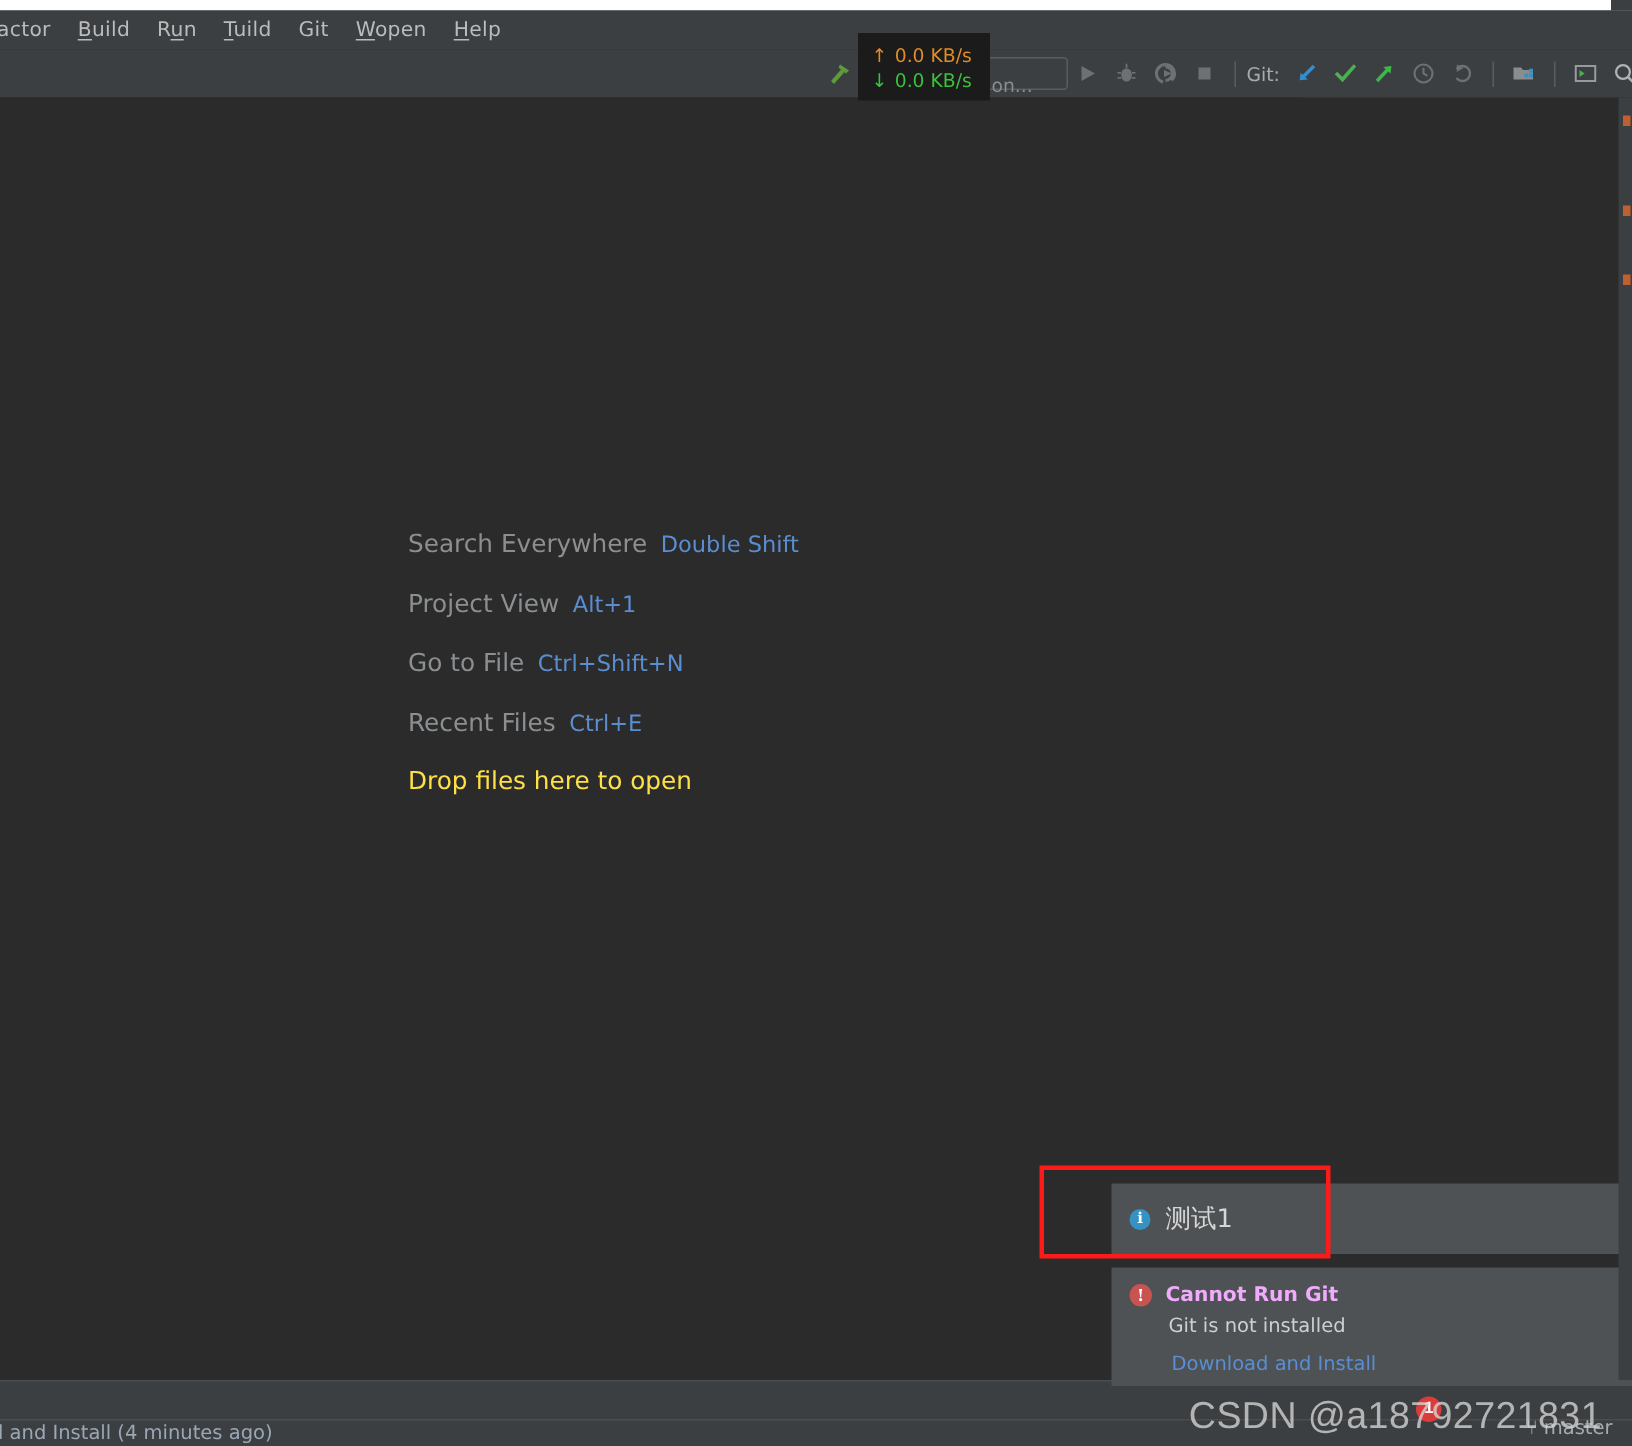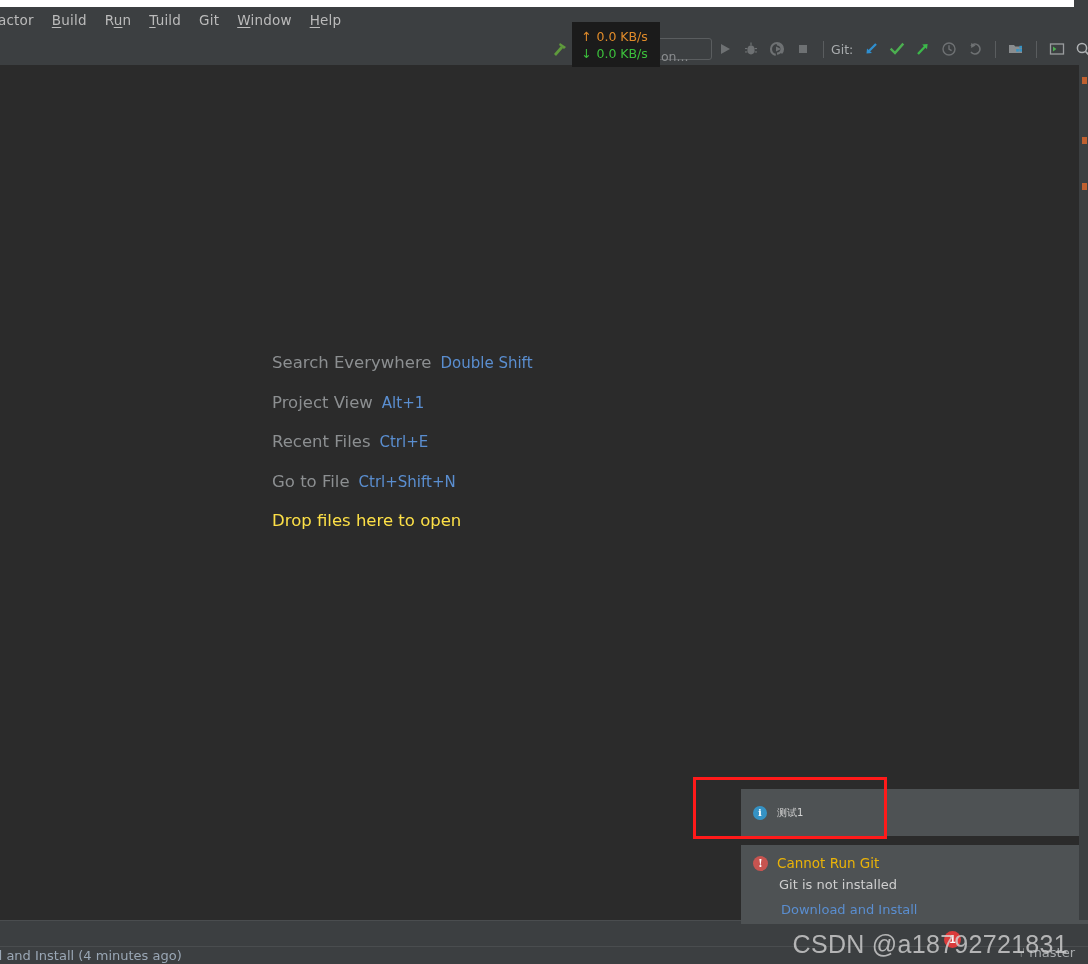--- a/index.html
+++ b/index.html
@@ -80,25 +80,25 @@
 
   
   .notif-wrap{
     position:absolute; left:741px; top:789px; width:347px; z-index:30;
   }
   .notif{
     background:#4e5254; width:347px; margin-bottom:9px; padding:10px 12px;
   }
   .notif-1{ height:47px; display:flex; align-items:center; gap:10px; }
   .notif-title-row{ display:flex; align-items:flex-start; gap:9px; }
-  .n-title{ font-size:13.5px; font-weight:normal; color:#eab308; }
+  .n-title{ font-size:13.5px; font-weight:bold; color:#f0abfc; }
   .n-body{ font-size:13px; color:#cfcfcf; margin-left:26px; margin-top:6px; }
   .n-link{ font-size:13px; color:#5a8ed0; margin-left:28px; margin-top:10px; display:inline-block; }
   .notif-2{ height:79px; }
-  .n-text-cn{ font-size:10px; color:#d6d6d6; font-family:"DejaVu Sans",sans-serif; }
+  .n-text-cn{ font-size:17px; color:#d6d6d6; font-family:"DejaVu Sans",sans-serif; }
 
   .icon-info{
     width:14px; height:14px; border-radius:50%; background:#3592c4;
     color:#fff; font-size:10px; font-weight:bold; line-height:14px;
     text-align:center; flex:0 0 14px; font-family:"DejaVu Serif",serif;
   }
   .icon-err{
     width:15px; height:15px; border-radius:50%; background:#c75450;
     color:#fff; font-size:11px; font-weight:bold; line-height:15px;
     text-align:center; flex:0 0 15px; margin-top:1px; font-family:"DejaVu Serif",serif;
@@ -157,21 +157,21 @@
 <div class="top-sliver">
   <div class="sl-dark"></div>
 </div>
 
 <div class="menubar">
   <div class="menu-item truncated"><span>actor</span></div>
   <div class="menu-item"><span class="mn">B</span><span>uild</span></div>
   <div class="menu-item"><span>R</span><span class="mn">u</span><span>n</span></div>
   <div class="menu-item"><span class="mn">T</span><span>uild</span></div>
   <div class="menu-item"><span>Git</span></div>
-  <div class="menu-item"><span class="mn">W</span><span>indow</span></div>
+  <div class="menu-item"><span class="mn">W</span><span>open</span></div>
   <div class="menu-item"><span class="mn">H</span><span>elp</span></div>
 </div>
 
 <div class="toolbar">
   <div class="tb-left">
     <span class="ticon">
       <svg width="18" height="18" viewBox="0 0 18 18">
           <path d="M4 14 L11 6 L13 8 L6 16 Z" fill="#5f9a3c"></path>
           <path d="M10 3 L16 7 L14 9 L9 5 Z" fill="#5f9a3c"></path>
         </svg>
@@ -278,26 +278,26 @@
   <div class="shortcuts">
     <div class="sc-row">
       <span class="sc-label">Search Everywhere</span>
       <span class="sc-key">Double Shift</span>
     </div>
     <div class="sc-row">
       <span class="sc-label">Project View</span>
       <span class="sc-key">Alt+1</span>
     </div>
     <div class="sc-row">
+      <span class="sc-label">Go to File</span>
+      <span class="sc-key">Ctrl+Shift+N</span>
+    </div>
+    <div class="sc-row">
       <span class="sc-label">Recent Files</span>
       <span class="sc-key">Ctrl+E</span>
-    </div>
-    <div class="sc-row">
-      <span class="sc-label">Go to File</span>
-      <span class="sc-key">Ctrl+Shift+N</span>
     </div>
     <div class="sc-row">
       <span class="sc-drop">Drop files here to open</span>
     </div>
   </div>
 </div>
 
 <div class="right-strip">
   <div class="mk" style="top:12px"></div>
   <div class="mk" style="top:72px"></div>

